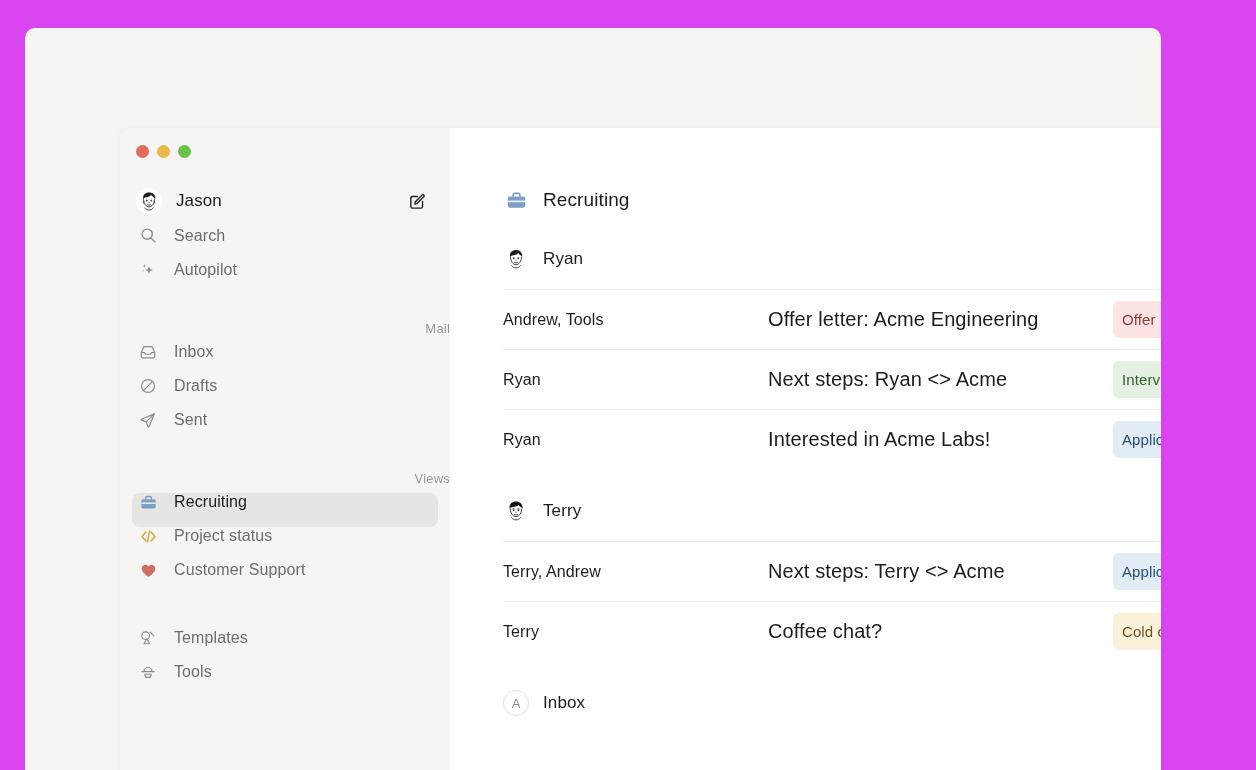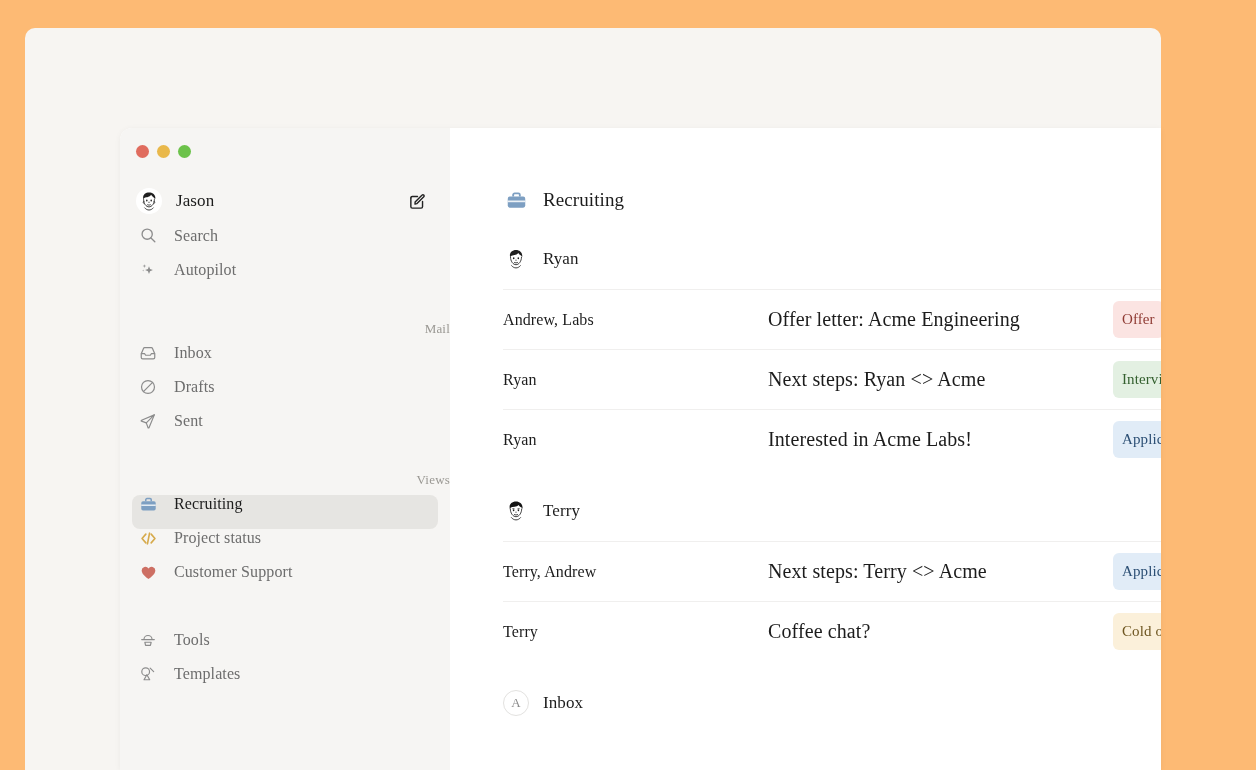--- a/index.html
+++ b/index.html
@@ -10,22 +10,21 @@
     overflow: hidden;
     background: #ffffff;
     font-family: "Liberation Sans", sans-serif;
     -webkit-font-smoothing: antialiased;
   }
 
   #root {
     position: relative;
     width: 1256px;
     height: 770px;
-    background: #fdba74;
-    font-family: Liberation Serif, serif;
+    background: #d946ef;
   }
 
   
   .backdrop {
     position: absolute;
     left: 25px;
     top: 28px;
     width: 1136px;
     height: 742px;
     background: #f7f5f2;
@@ -359,37 +358,37 @@
           <span class="nav-label">Customer Support</span>
         </div>
       </div>
 
       <div class="spacer-lg"></div>
 
       <div>
         <div class="nav-item">
           <span class="nav-icon">
             <svg width="18" height="18" viewBox="0 0 20 20">
+              <circle cx="7.4" cy="7.4" r="4.3" fill="none" stroke="#8c8c8c" stroke-width="1.3"></circle>
+              <path d="M11.9 16.4H5.6l3.15-5.6z" fill="none" stroke="#8c8c8c" stroke-width="1.3" stroke-linejoin="round"></path>
+              <path d="M12.4 3.4l3.9 3.9" stroke="#8c8c8c" stroke-width="1.3" stroke-linecap="round"></path>
+            </svg>
+          </span>
+          <span class="nav-label">Templates</span>
+        </div>
+
+        <div class="nav-item">
+          <span class="nav-icon">
+            <svg width="18" height="18" viewBox="0 0 20 20">
               <path d="M3 9.5h14" fill="none" stroke="#8c8c8c" stroke-width="1.3" stroke-linecap="round"></path>
               <path d="M5.5 9.5c0-2.5 2-4.5 4.5-4.5s4.5 2 4.5 4.5" fill="none" stroke="#8c8c8c" stroke-width="1.3"></path>
               <path d="M6.5 12.5h7l-.8 3.4H7.3z" fill="none" stroke="#8c8c8c" stroke-width="1.3" stroke-linejoin="round"></path>
             </svg>
           </span>
           <span class="nav-label">Tools</span>
-        </div>
-
-        <div class="nav-item">
-          <span class="nav-icon">
-            <svg width="18" height="18" viewBox="0 0 20 20">
-              <circle cx="7.4" cy="7.4" r="4.3" fill="none" stroke="#8c8c8c" stroke-width="1.3"></circle>
-              <path d="M11.9 16.4H5.6l3.15-5.6z" fill="none" stroke="#8c8c8c" stroke-width="1.3" stroke-linejoin="round"></path>
-              <path d="M12.4 3.4l3.9 3.9" stroke="#8c8c8c" stroke-width="1.3" stroke-linecap="round"></path>
-            </svg>
-          </span>
-          <span class="nav-label">Templates</span>
         </div>
       </div>
 
     </div>
 
     <div class="content">
 
       <div class="view-header">
         <span class="view-header-icon">
           <svg width="23" height="23" viewBox="0 0 20 20">
@@ -412,21 +411,21 @@
               <ellipse cx="15.3" cy="12.3" rx="0.8" ry="0.95" fill="#1f1f1f"></ellipse>
               <path d="M12.3 14c.4.5 1 .5 1.4 0" fill="none" stroke="#2b2b2b" stroke-width="0.8"></path>
               <path d="M11.1 16.3c1.2.7 2.6.7 3.8 0" fill="none" stroke="#2b2b2b" stroke-width="0.85"></path>
               <path d="M8.4 19.4c1.2 1.6 2.9 2.5 4.6 2.5s3.4-.9 4.6-2.5" fill="none" stroke="#2b2b2b" stroke-width="0.9"></path>
             </svg>
           </span>
           <span class="person-name">Ryan</span>
         </div>
 
         <div class="mail-row first-of-group">
-          <div class="mail-sender">Andrew, Labs</div>
+          <div class="mail-sender">Andrew, Tools</div>
           <div class="mail-subject">Offer letter: Acme Engineering</div>
           <div class="badge" style="background:#fbe4e2;color:#8f3a33;">Offer</div>
         </div>
 
         <div class="mail-row">
           <div class="mail-sender">Ryan</div>
           <div class="mail-subject">Next steps: Ryan &lt;&gt; Acme</div>
           <div class="badge" style="background:#e3f0e2;color:#34602f;">Interviewing</div>
         </div>
 

